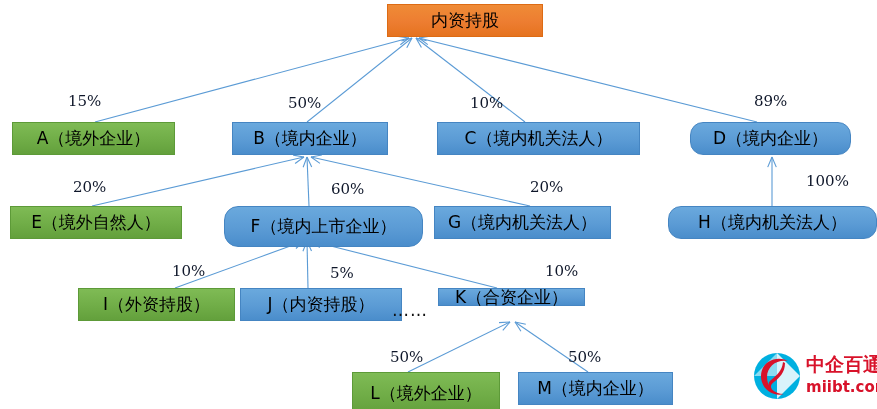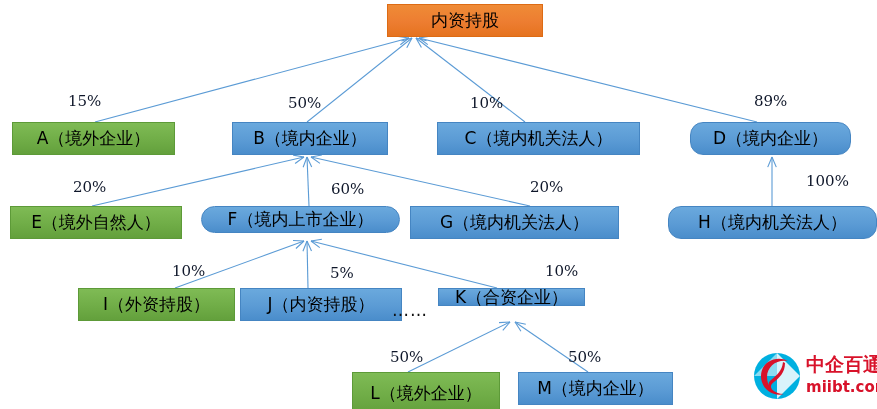--- a/index.html
+++ b/index.html
@@ -142,22 +142,22 @@
       </g>
     </svg>
 
   <div id="nodes">
       <div class="node orange" style="left: 387px; top: 4px; width: 156px; height: 33px;">内资持股</div>
       <div class="node green" style="left: 12px; top: 122px; width: 163px; height: 33px;">A（境外企业）</div>
       <div class="node blue" style="left: 232px; top: 122px; width: 156px; height: 33px;">B（境内企业）</div>
       <div class="node blue" style="left: 437px; top: 122px; width: 203px; height: 33px;">C（境内机关法人）</div>
       <div class="node blue" style="left: 690px; top: 122px; width: 161px; height: 33px; border-radius: 13px;">D（境内企业）</div>
       <div class="node green" style="left: 10px; top: 206px; width: 172px; height: 33px;">E（境外自然人）</div>
-      <div class="node blue" style="left: 201px; top: 206px; width: 199px; height: 27px; border-radius: 14px;">F（境内上市企业）</div>
-      <div class="node blue" style="left: 410px; top: 206px; width: 209px; height: 33px;">G（境内机关法人）</div>
+      <div class="node blue" style="left: 224px; top: 206px; width: 199px; height: 41px; border-radius: 14px;">F（境内上市企业）</div>
+      <div class="node blue" style="left: 434px; top: 206px; width: 177px; height: 33px;">G（境内机关法人）</div>
       <div class="node blue" style="left: 668px; top: 206px; width: 209px; height: 33px; border-radius: 13px;">H（境内机关法人）</div>
       <div class="node green" style="left: 78px; top: 288px; width: 157px; height: 33px;">I（外资持股）</div>
       <div class="node blue" style="left: 240px; top: 288px; width: 162px; height: 33px;">J（内资持股）</div>
       <div class="node blue" style="left: 438px; top: 288px; width: 147px; height: 18px;">K（合资企业）</div>
       <div class="node green" style="left: 352px; top: 372px; width: 148px; height: 42px;">L（境外企业）</div>
       <div class="node blue" style="left: 518px; top: 372px; width: 155px; height: 33px;">M（境内企业）</div>
     </div>
   <div id="labels">
       <div class="pct" style="left: 68px; top: 92px;">15%</div>
       <div class="pct" style="left: 288px; top: 94px;">50%</div>

